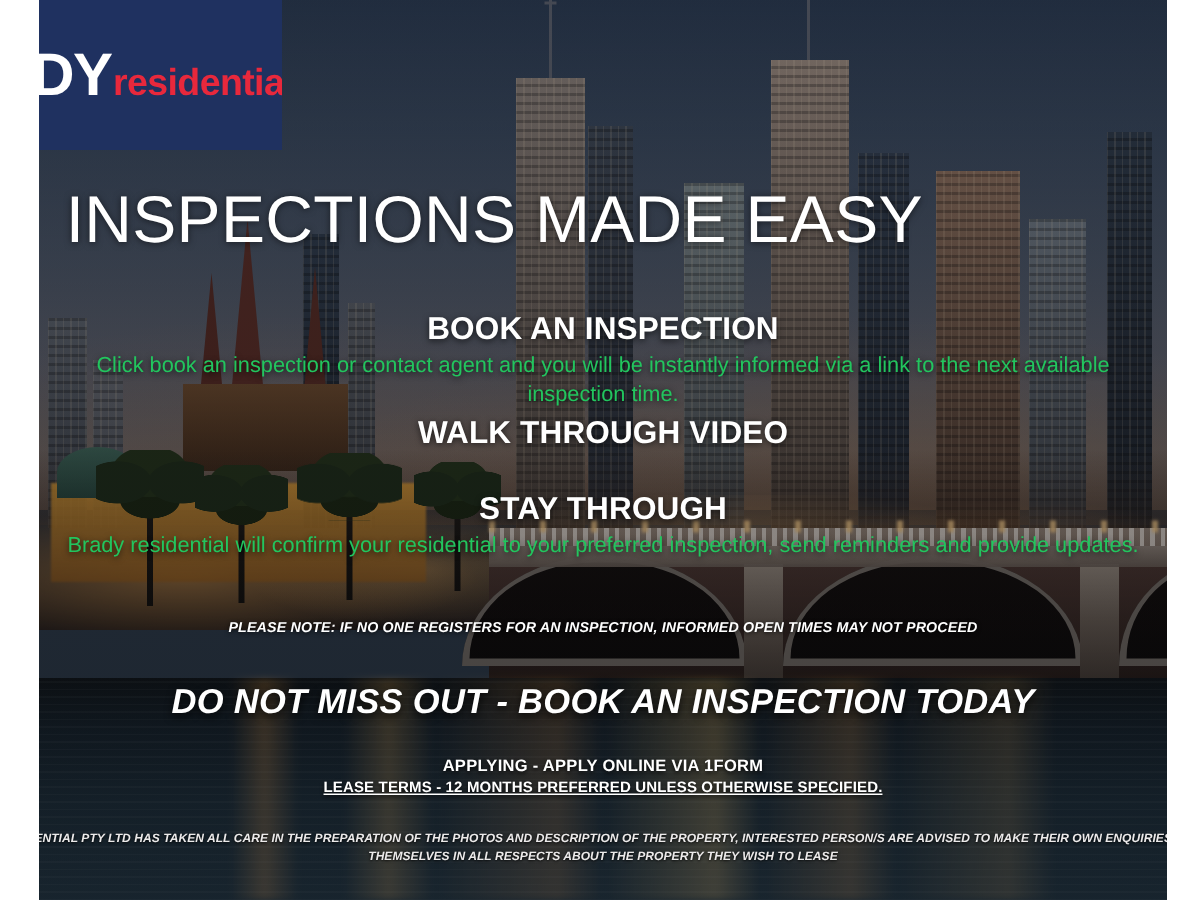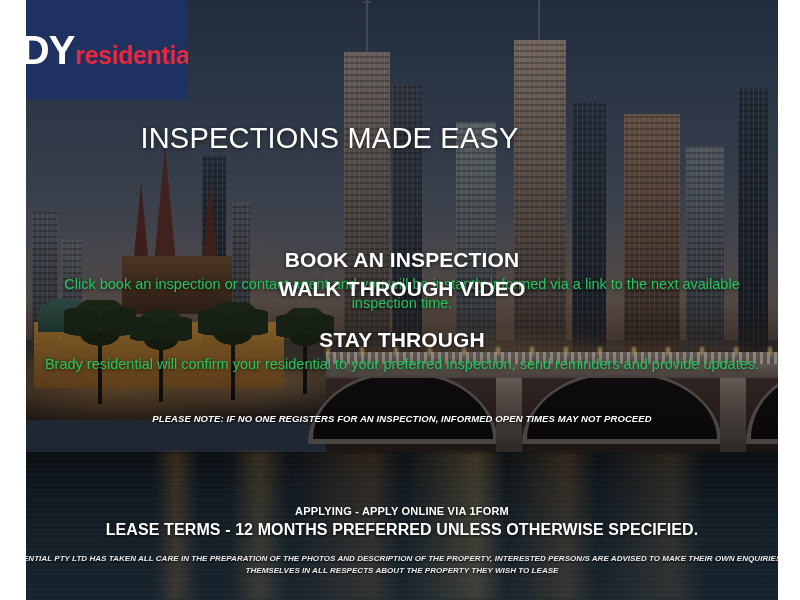--- a/index.html
+++ b/index.html
@@ -209,21 +209,21 @@
     font-size: 25px;
     color: #e8283c;
     letter-spacing: -.4px;
     margin-left: 1px;
   }
 
   .headline {
     position: absolute;
     left: 0; top: 122px; width: 607px;
     text-align: center;
-    font-size: 29px;
+    font-size: 44px;
     font-weight: 400;
     color: #ffffff;
     letter-spacing: .2px;
     text-shadow: 0 1px 5px rgba(0,0,0,.55);
   }
 
   .sec { position:absolute; left:0; width:752px; text-align:center; }
 
   .sec-h {
     font-size: 21px;
@@ -237,21 +237,21 @@
   .sec-p {
     font-size: 14.5px;
     font-weight: 400;
     color: #22c55e;
     line-height: 1.30;
     margin: 0;
     text-shadow: 0 1px 4px rgba(0,0,0,.70);
     padding: 0 14px;
   }
 
-  #sec-book  { top: 208px; margin-top: 40px; }
+  #sec-book  { top: 208px; }
   #sec-video { top: 277px; }
   #sec-stay  { top: 328px; }
 
   .note {
     position: absolute; left: 0; top: 413px; width: 752px;
     text-align: center;
     font-size: 9.5px;
     font-style: italic;
     font-weight: bold;
     color: #ffffff;
@@ -270,21 +270,21 @@
     text-shadow: 0 2px 6px rgba(0,0,0,.85);
   }
 
   .applyblock {
     position: absolute; left: 0; top: 504px; width: 752px;
     text-align: center;
     color: #ffffff;
     text-shadow: 0 1px 3px rgba(0,0,0,.85);
   }
   .apply-1 { font-size: 11px; font-weight: bold; letter-spacing: .2px; line-height: 1.35; }
-  .apply-2 { font-size: 16px; font-weight: bold; letter-spacing: .1px; line-height: 1.35; }
+  .apply-2 { font-size: 10px; font-weight: bold; letter-spacing: .1px; line-height: 1.35; text-decoration: underline; }
 
   
   .disclaimer-wrap {
     position: absolute; left: 0; top: 553px; width: 752px; overflow: hidden;
     text-align: center;
   }
   .disclaimer {
     display: inline-block;
     width: 880px;
     margin-left: -64px;
@@ -434,20 +434,21 @@
         <div class="sec-h">WALK THROUGH VIDEO</div>
       </div>
 
       <div class="sec" id="sec-stay">
         <div class="sec-h">STAY THROUGH</div>
         <div class="sec-p">Brady residential will confirm your residential to your preferred inspection, send reminders and provide updates.</div>
       </div>
 
       <div class="note">PLEASE NOTE:  IF NO ONE REGISTERS FOR AN INSPECTION, INFORMED OPEN TIMES MAY NOT PROCEED</div>
 
+      <div class="cta">DO NOT MISS OUT -  BOOK AN INSPECTION TODAY</div>
 
       <div class="applyblock">
         <div class="apply-1">APPLYING - APPLY ONLINE VIA 1FORM</div>
         <div class="apply-2">LEASE TERMS - 12 MONTHS PREFERRED UNLESS OTHERWISE SPECIFIED.</div>
       </div>
 
       <div class="disclaimer-wrap">
         <div class="disclaimer">BRADY RESIDENTIAL PTY LTD HAS TAKEN ALL CARE IN THE PREPARATION OF THE PHOTOS AND DESCRIPTION OF THE PROPERTY, INTERESTED PERSON/S ARE ADVISED TO MAKE THEIR OWN ENQUIRIES AND SATISFY THEMSELVES IN ALL RESPECTS ABOUT THE PROPERTY THEY WISH TO LEASE</div>
       </div>
 

